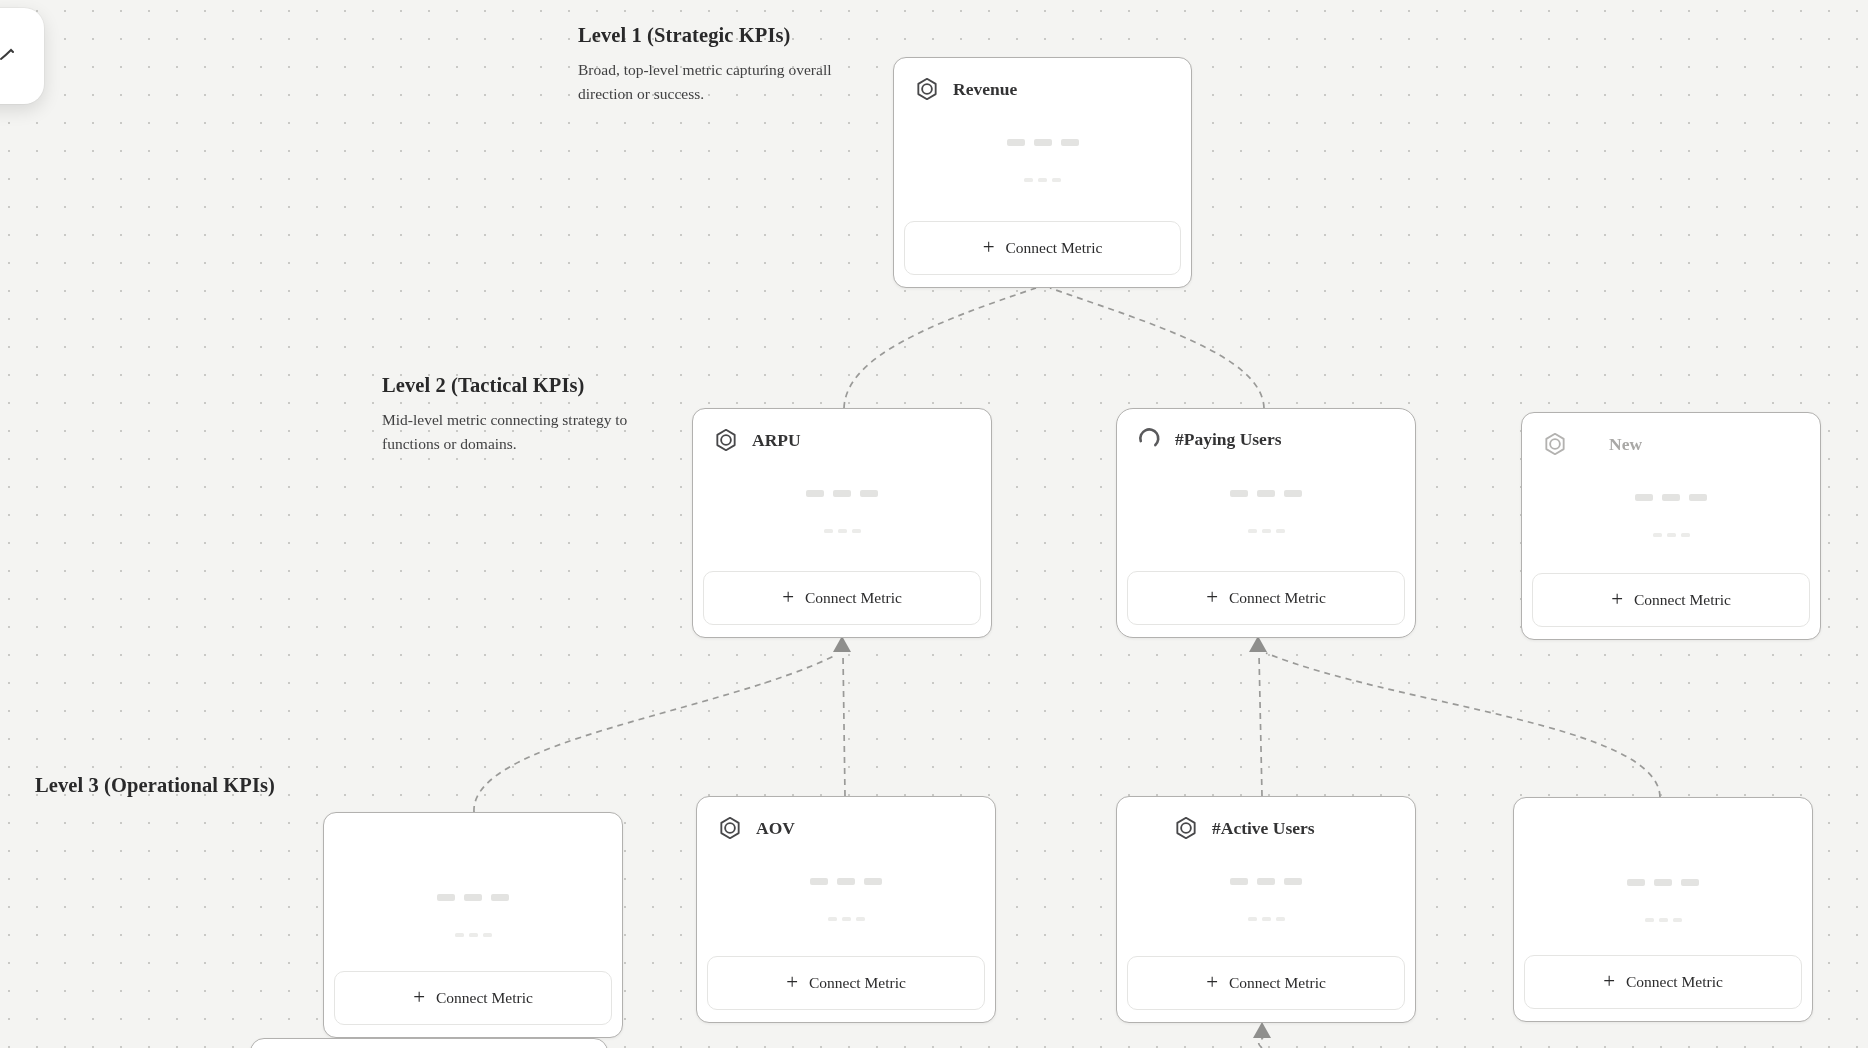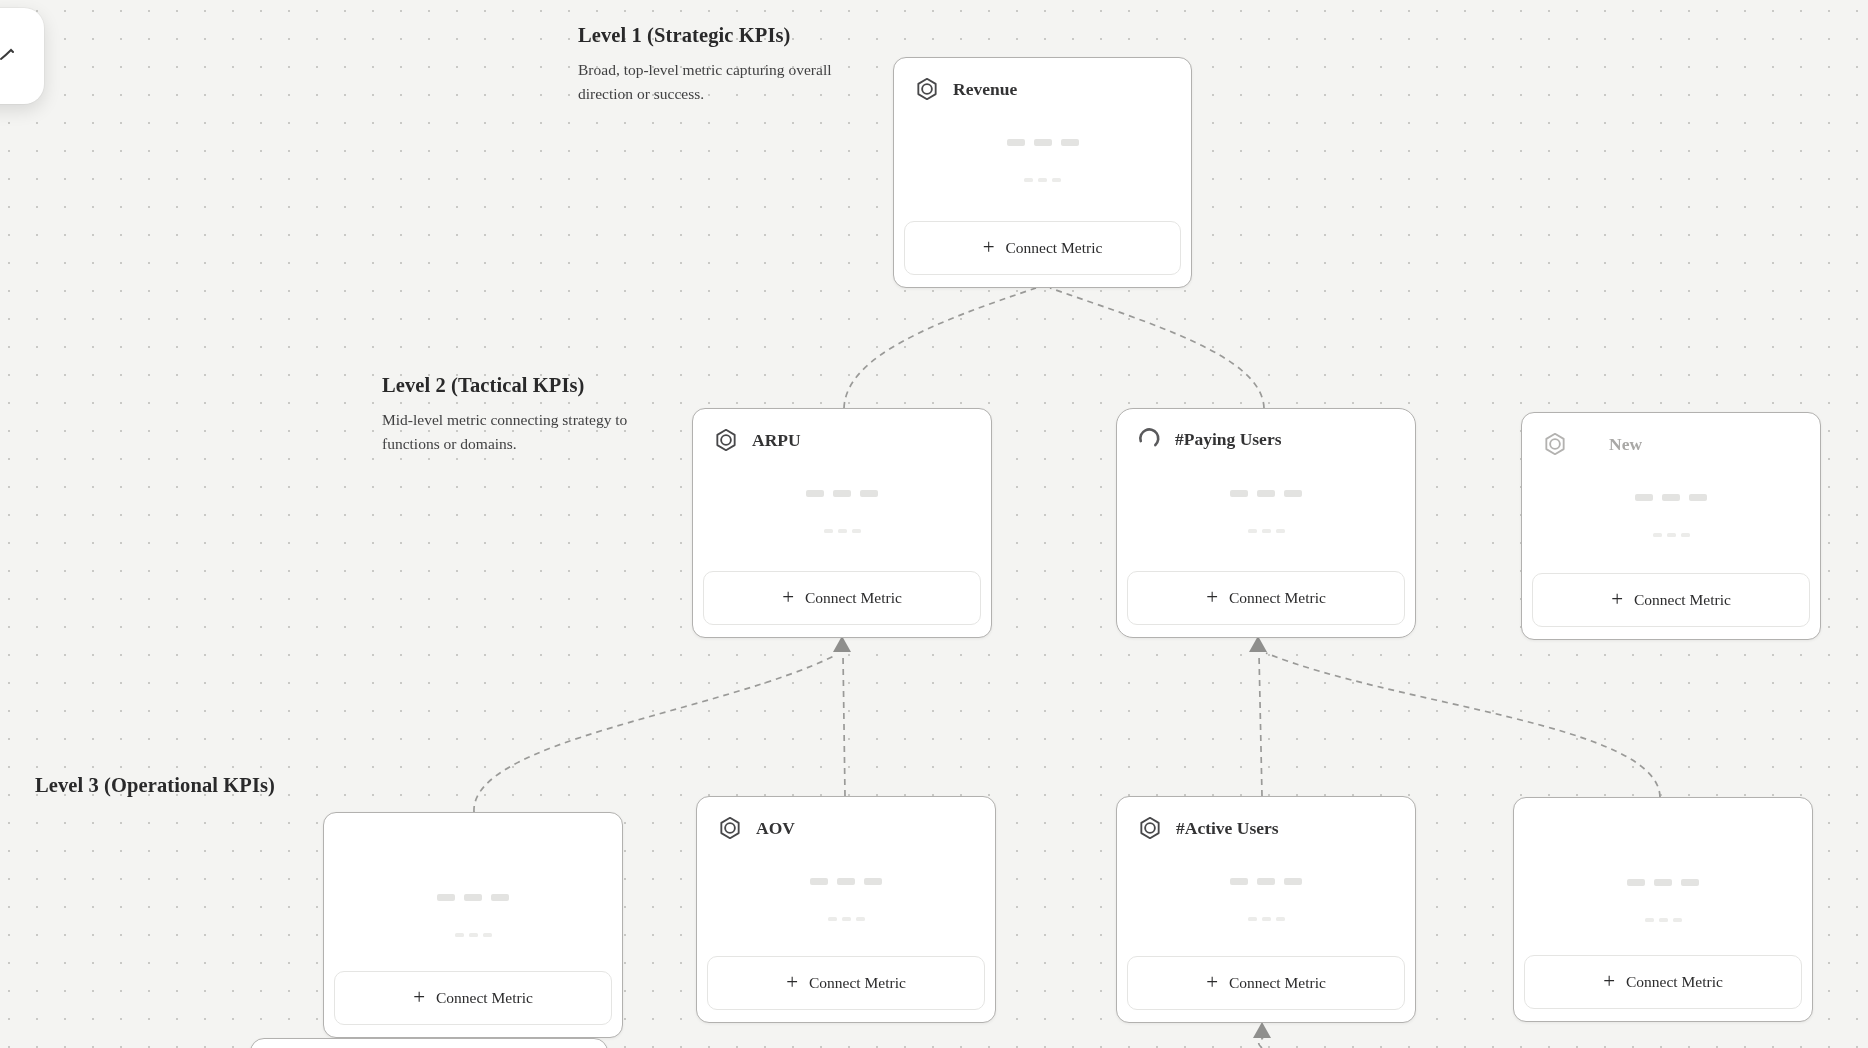--- a/index.html
+++ b/index.html
@@ -74,21 +74,21 @@
   }
   .plus-glyph{font-size:21px;font-weight:400;color:#2b2b2c;line-height:1;margin-top:-2px;}
 
   
   .c-revenue{left:893px;top:41px;width:299px;height:231px;margin-top:16px;}
   .c-arpu{left:692px;top:408px;}
   .c-paying{left:1116px;top:408px;border-radius:17px;}
   .c-new{left:1521px;top:412px;height:228px;}
   .c-purchases{left:323px;top:812px;height:226px;}
   .c-aov{left:696px;top:796px;height:227px;}
-  .c-active{left:1116px;top:796px;height:227px;}
+  .c-active{left:1116px;top:796px;height:227px;padding-left:36px;}
   .c-pcr{left:1513px;top:797px;height:225px;}
   .c-partial{
     left:250px;top:1038px;width:358px;height:40px;
     border-radius:14px 14px 0 0;
   }
 
   
   .float-widget{
     position:absolute;left:-32px;top:8px;z-index:4;
     width:76px;height:96px;border-radius:20px;

